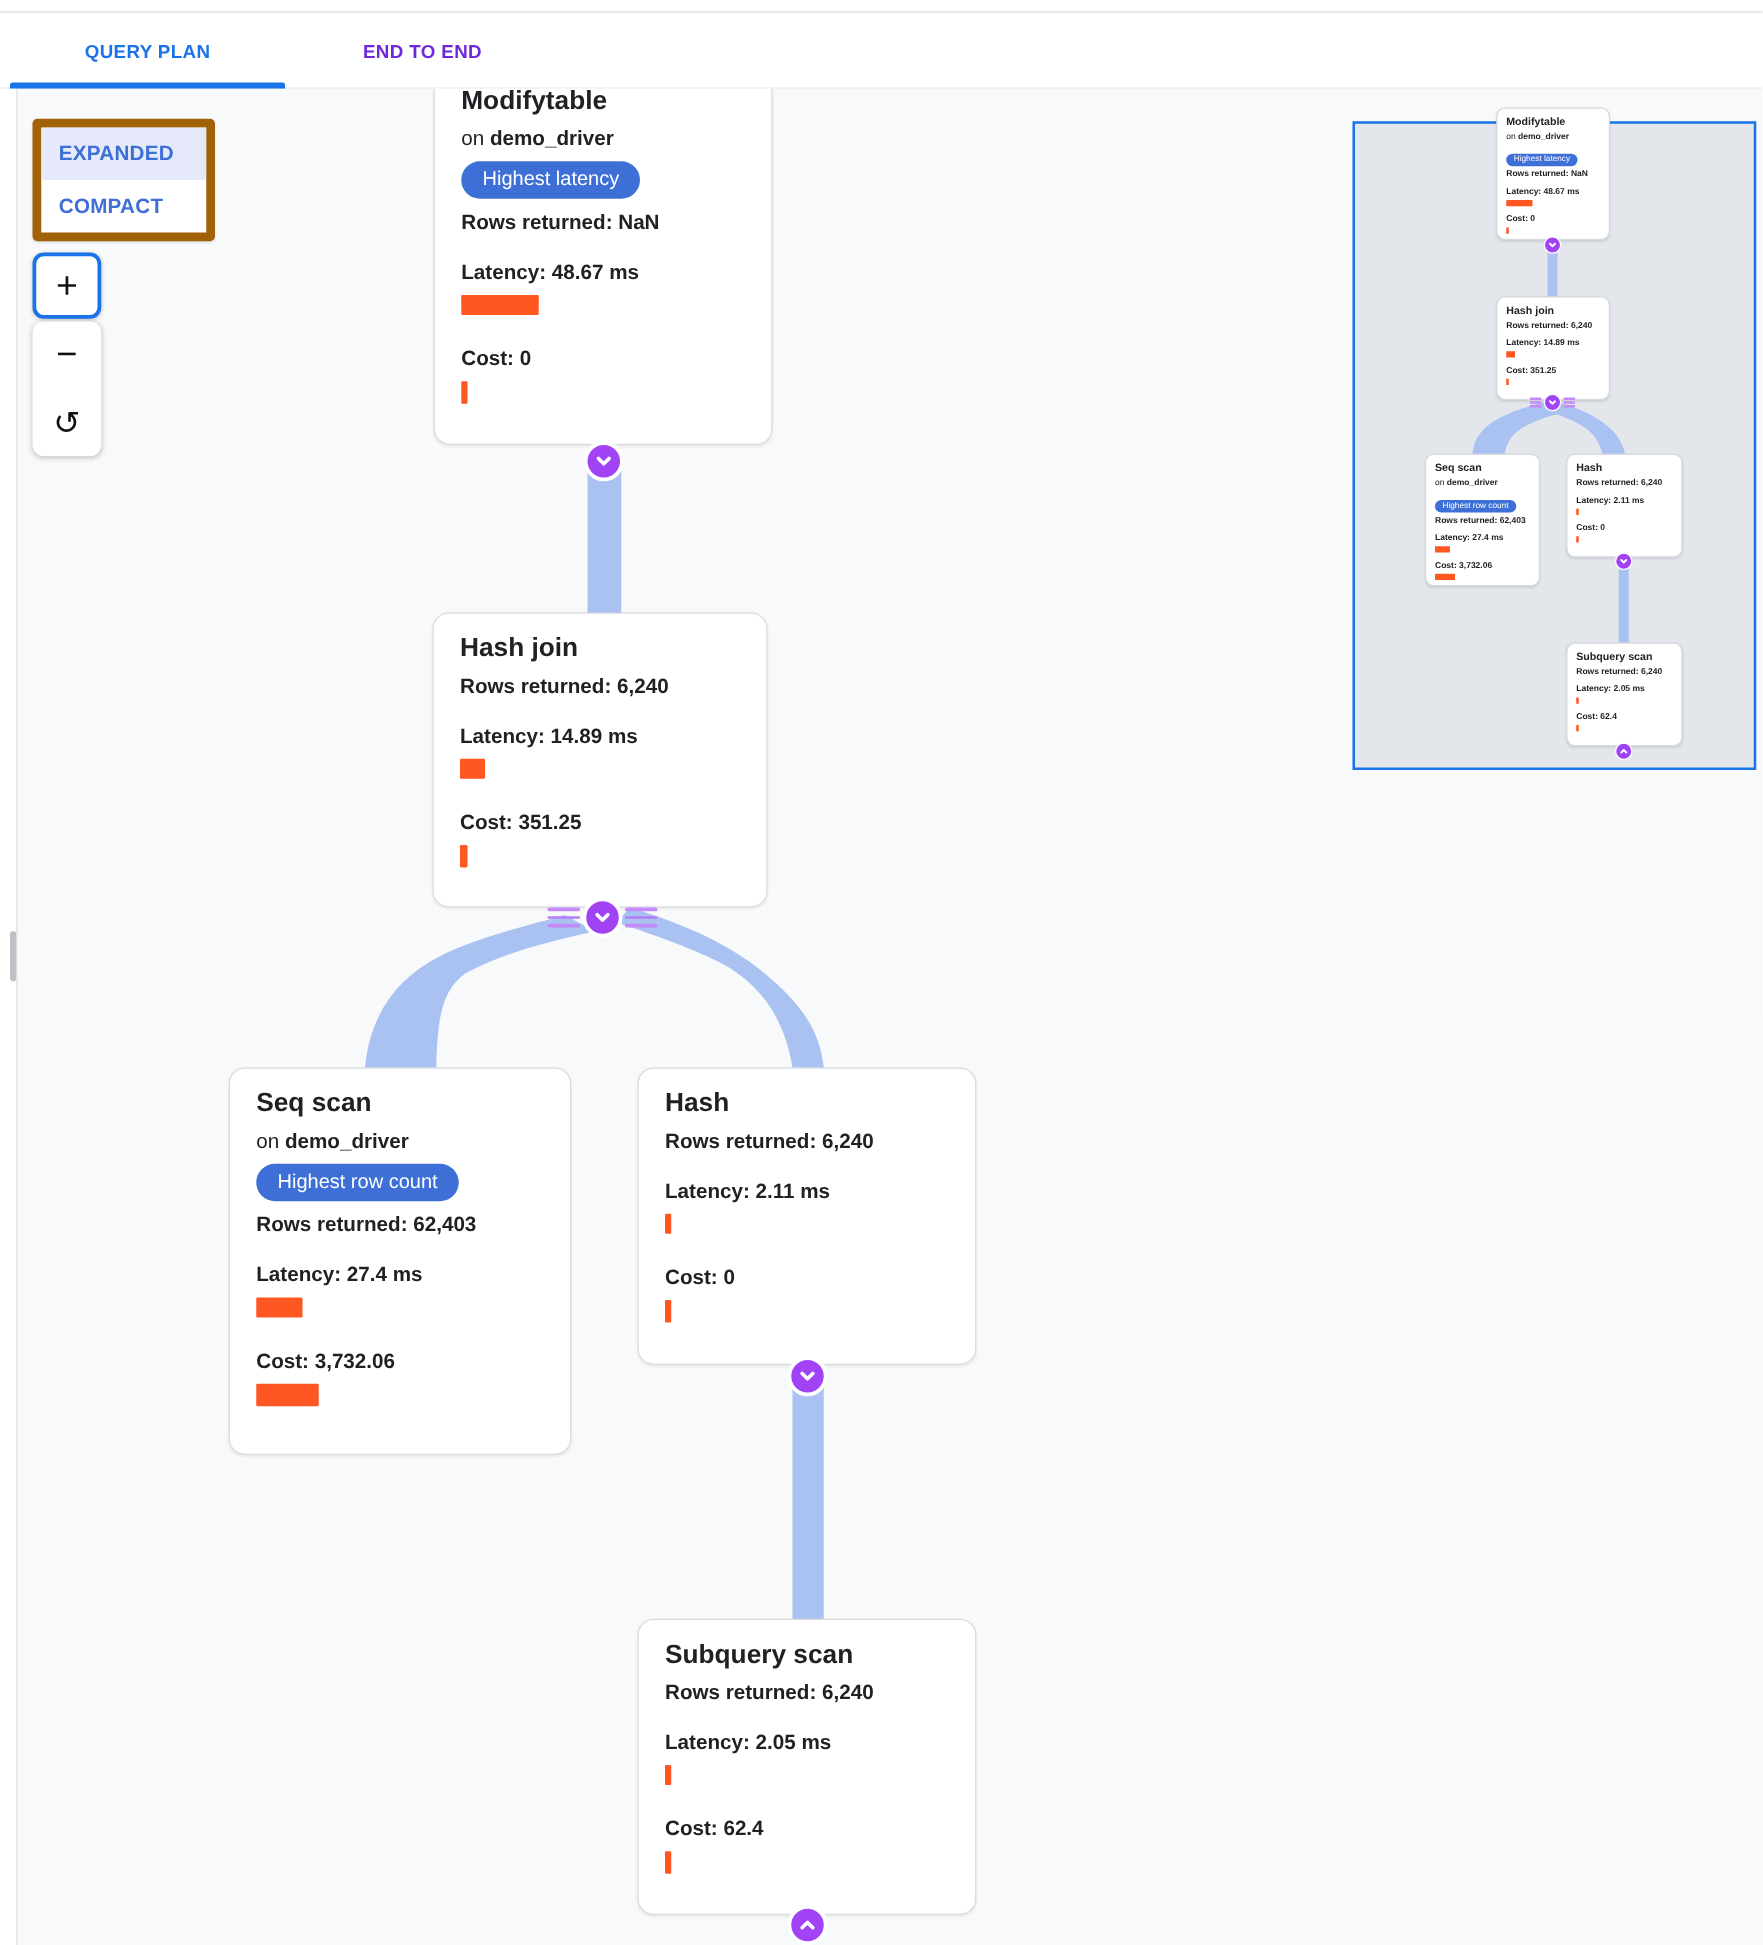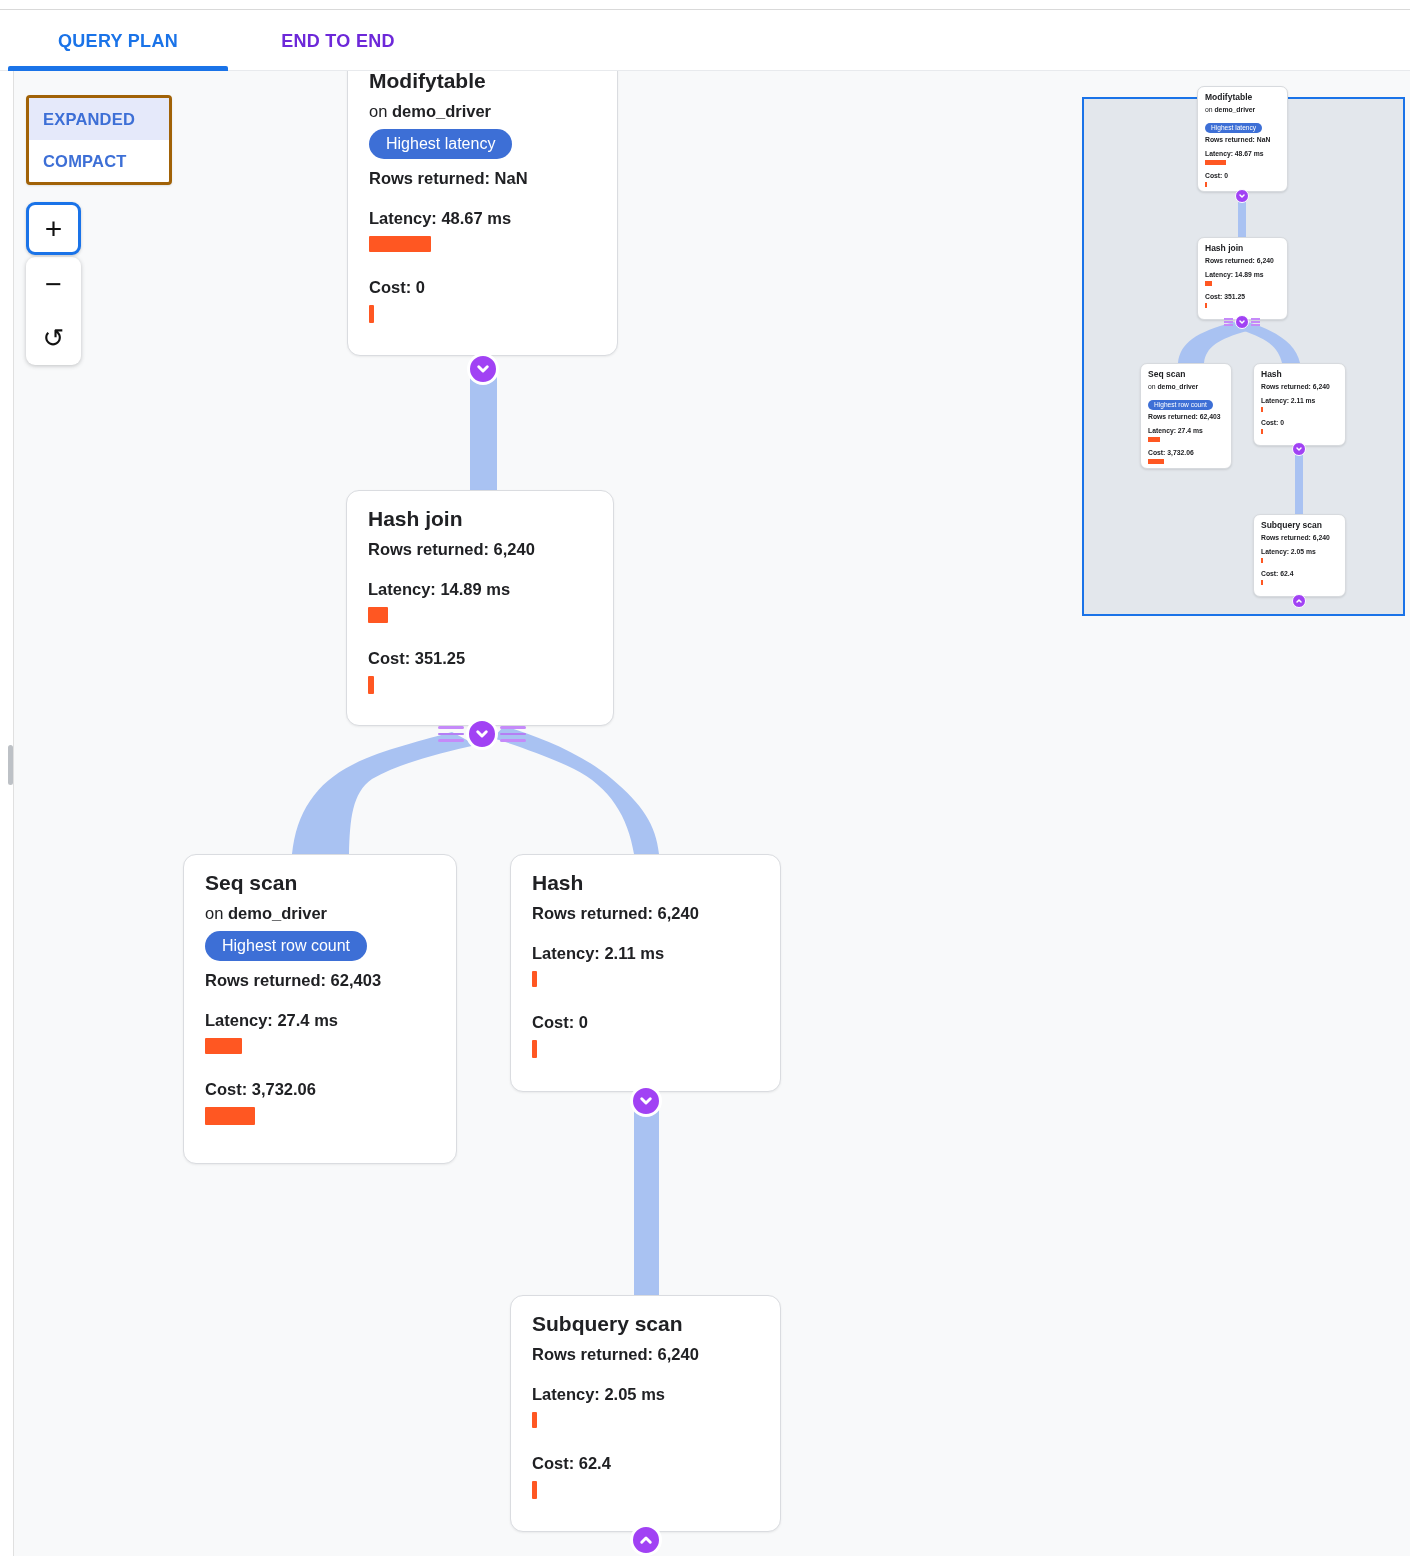--- a/index.html
+++ b/index.html
@@ -5,38 +5,38 @@
   * { box-sizing: border-box; margin: 0; padding: 0; }
   html, body { width: 1410px; height: 1556px; overflow: hidden; background: #fff;
     font-family: "Liberation Sans", sans-serif; color: #202124; }
 
   
   #top-strip { position: absolute; left: 0; top: 0; width: 1410px; height: 10px;
     background: #fff; border-bottom: 1px solid #d9d9d9; }
   #tab-bar { position: absolute; left: 0; top: 11px; width: 1410px; height: 60px;
     background: #fff; border-bottom: 1px solid #e8eaed; }
   .tab { position: absolute; top: 0; height: 60px; width: 220px; display: flex;
-    align-items: center; justify-content: center; font-size: 18px; font-weight: 700;
+    align-items: center; justify-content: center; font-size: 15px; font-weight: 700;
     letter-spacing: .3px; cursor: pointer; }
   #tab-query-plan { left: 8px; color: #1a73e8; }
   #tab-end-to-end { left: 228px; color: #6d28d9; }
   #tab-underline { position: absolute; left: 8px; bottom: -1px; width: 220px; height: 5px;
     background: #1a73e8; border-radius: 2px 2px 0 0; }
 
   
   #canvas { position: absolute; left: 0; top: 71px; width: 1410px; height: 1485px;
     background: #f8f9fa; overflow: hidden; }
   #left-gutter { position: absolute; left: 0; top: 0; width: 14px; height: 100%;
     background: #fff; border-right: 1px solid #e0e0e0; z-index: 8; }
   #left-scroll-thumb { position: absolute; left: 8px; top: 674px; width: 5px; height: 40px;
     background: #bdc1c6; border-radius: 3px; z-index: 9; }
 
   
   #view-toggle { position: absolute; left: 26px; top: 24px; width: 146px;
-    background: #fff; border: 3px solid #a16207; border-radius: 4px;
+    background: #fff; border: 7px solid #a16207; border-radius: 4px;
     box-shadow: 0 1px 2px rgba(60,64,67,.12); z-index: 10; overflow: hidden; }
   .toggle-row { height: 42px; display: flex; align-items: center; padding-left: 14px;
     font-size: 16.5px; font-weight: 700; color: #3d6fd6; letter-spacing: .2px; cursor: pointer; }
   .toggle-row.active { background: #e5e9fa; }
 
   #zoom-in-btn { position: absolute; left: 26px; top: 131px; width: 55px; height: 53px;
     background: #fff; border: 3px solid #1a73e8; border-radius: 9px; z-index: 11;
     display: flex; align-items: center; justify-content: center; font-size: 30px;
     font-weight: 400; color: #111; cursor: pointer; box-shadow: 0 1px 3px rgba(60,64,67,.25); }
   #zoom-stack { position: absolute; left: 26px; top: 186px; width: 55px; height: 108px;

